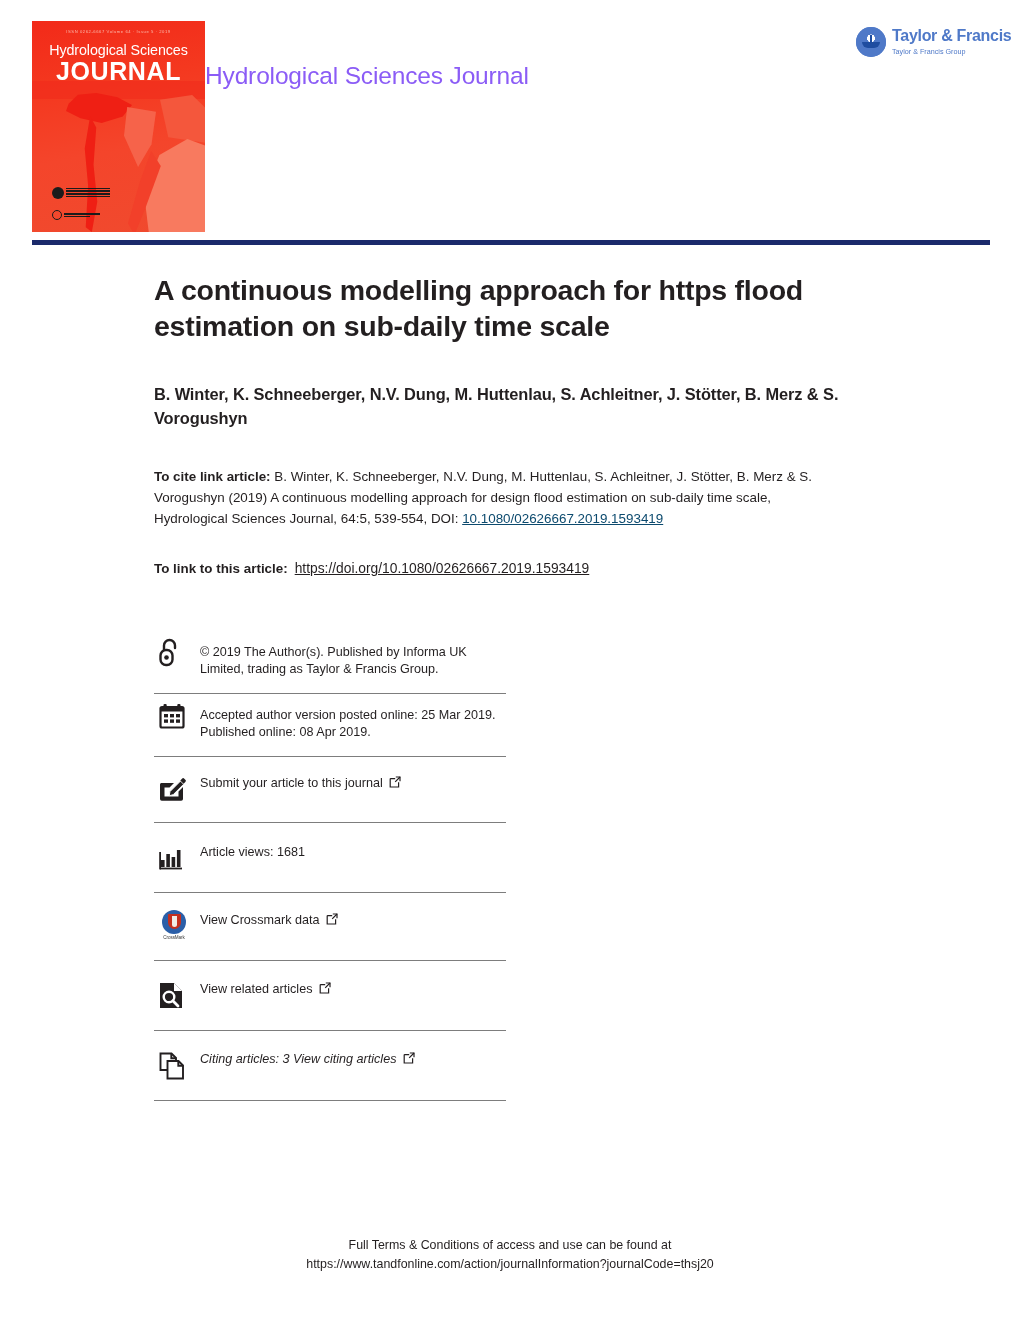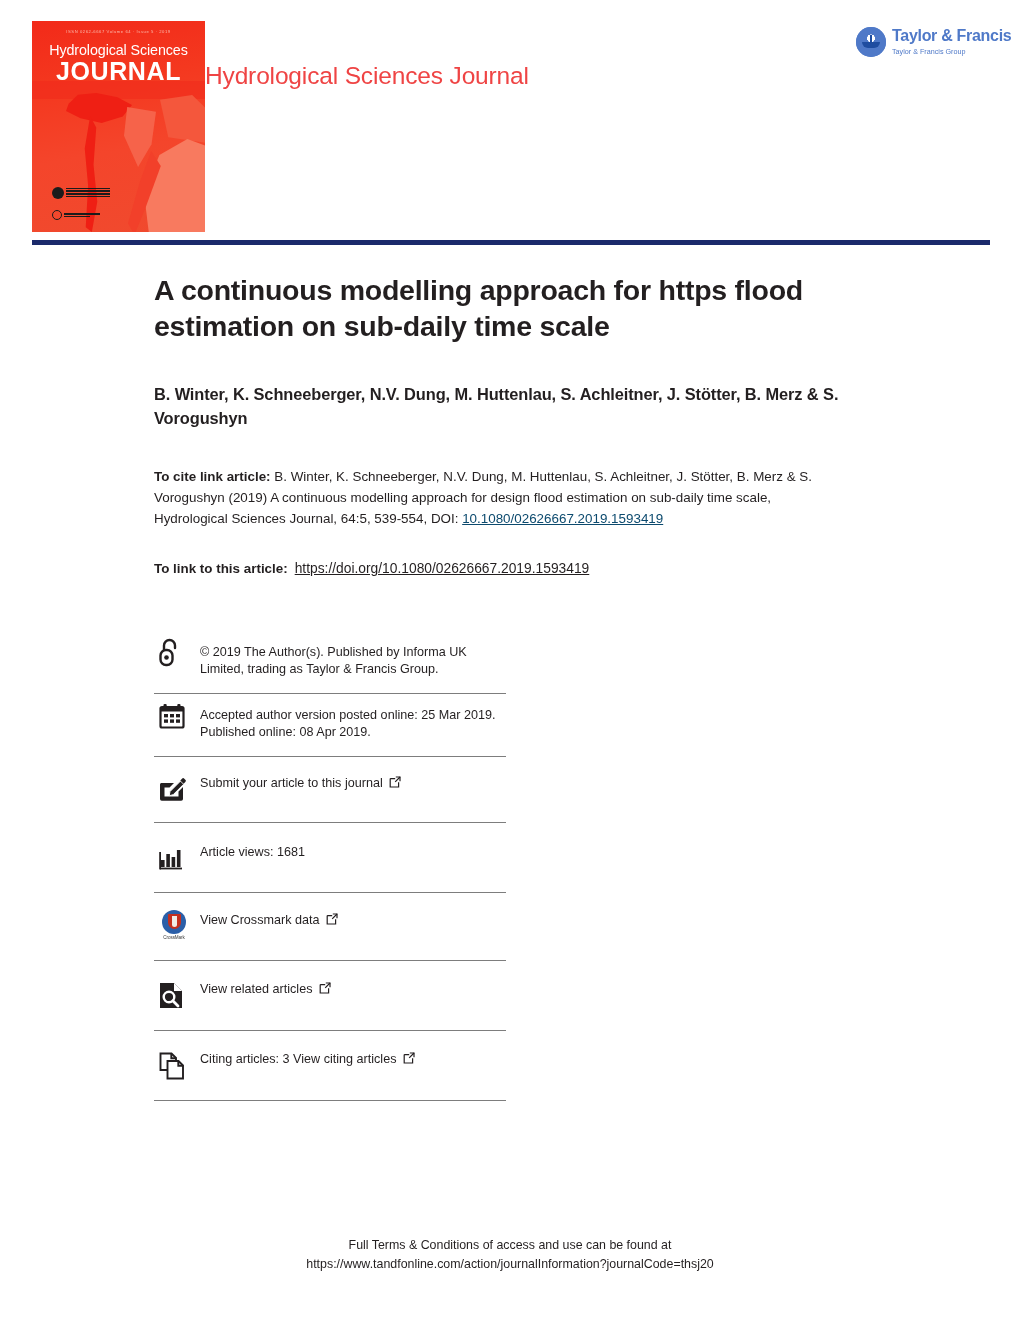--- a/index.html
+++ b/index.html
@@ -95,21 +95,21 @@
   .cover-logo2 .badge {
     width: 10px; height: 10px; border-radius: 50%;
     border: 1.2px solid #1b1b1b;
   }
   .cover-logo2 .lines { display: flex; flex-direction: column; gap: 1.2px; }
   .cover-logo2 .lines i { display: block; width: 36px; height: 1.6px; background: #1b1b1b; }
   .cover-logo2 .lines i.sm { width: 26px; height: 1.1px; }
 
   .journal-title {
     position: absolute; left: 205px; top: 62px;
-    font-size: 24.5px; font-weight: 400; color: #ef4444;
+    font-size: 24.5px; font-weight: 400; color: #8b5cf6;
     letter-spacing: -0.15px; white-space: nowrap;
   }
 
   .tf-logo { position: absolute; right: 24px; top: 22px; width: 140px; height: 44px; }
   .tf-mark {
     position: absolute; left: 0; top: 5px; width: 30px; height: 30px;
     border-radius: 50%; background: #4f79c8;
     display: flex; align-items: flex-end; justify-content: center;
   }
   .tf-mark .inner {
@@ -199,21 +199,21 @@
   .meta-row.r2 { min-height: 63px; }
   .meta-row.r2 .tx { padding-top: 13px; }
   .meta-row.r3 { min-height: 66px; align-items: center; }
   .meta-row.r3 .tx { padding-top: 0; }
   .meta-row.r4 { min-height: 70px; align-items: center; }
   .meta-row.r4 .tx { padding-top: 0; }
   .meta-row.r5 { min-height: 70px; align-items: center; }
   .meta-row.r5 .tx { padding-top: 0; }
   .meta-row.r6 { min-height: 68px; align-items: center; }
   .meta-row.r6 .tx { padding-top: 0; }
-  .meta-row.r7 { min-height: 70px; align-items: center; }
+  .meta-row.r7 { min-height: 70px; align-items: center; font-style: italic; }
   .meta-row.r7 .tx { padding-top: 0; }
   .ext { display: inline-block; margin-left: 3px; vertical-align: -1px; }
 
   
   .ico-oa { width: 22px; height: 30px; }
   .ico-cal { width: 26px; height: 26px; }
   .ico-pen { width: 27px; height: 25px; }
   .ico-bar { width: 26px; height: 24px; }
   .ico-doc { width: 25px; height: 27px; }
   .ico-cite { width: 27px; height: 28px; }

